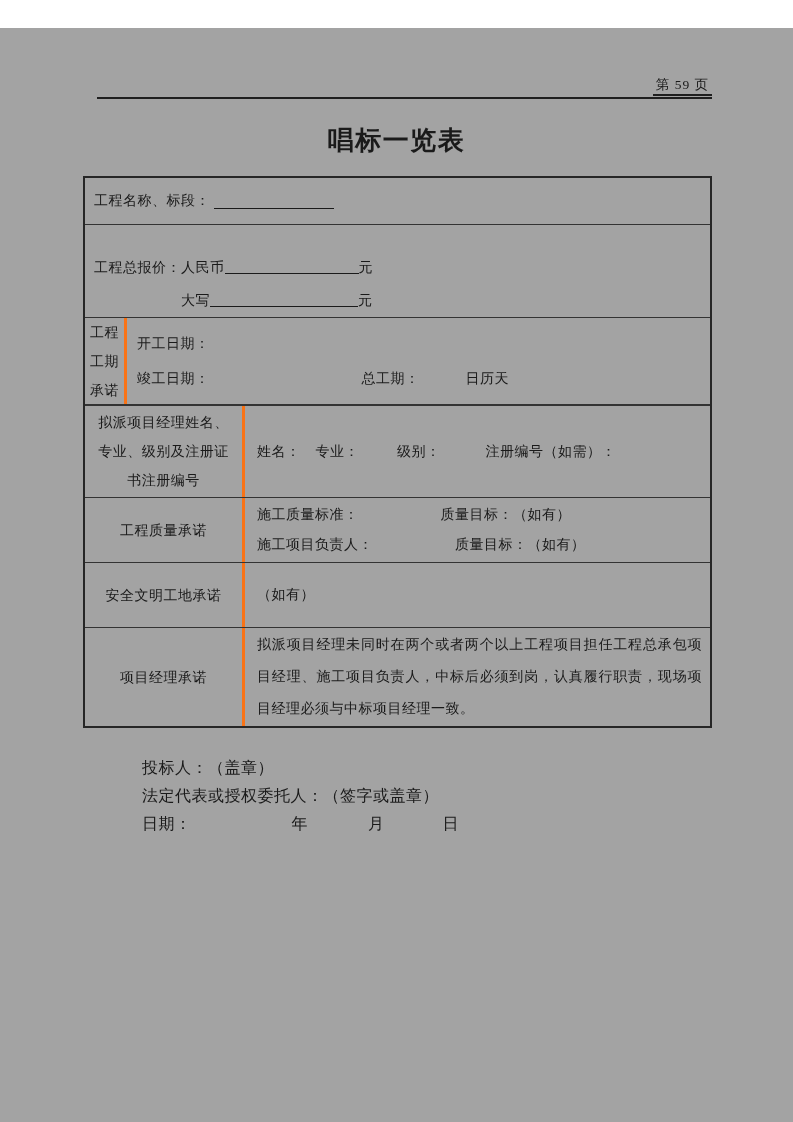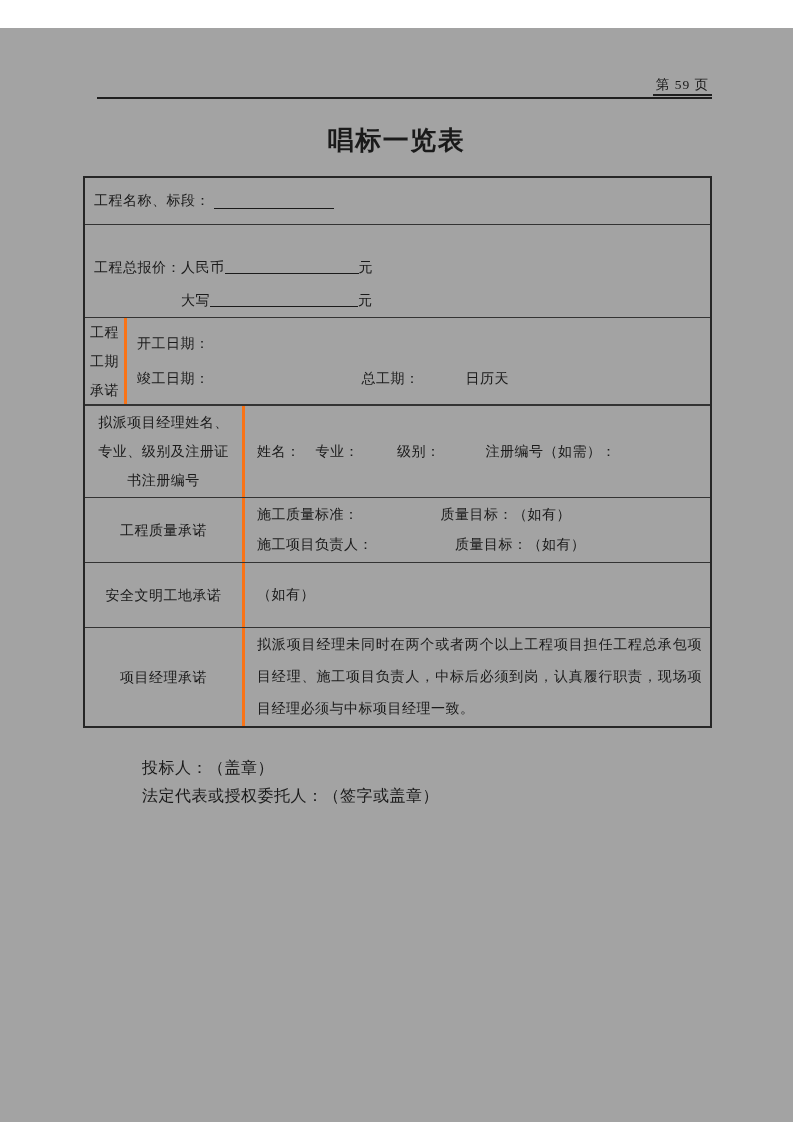--- a/index.html
+++ b/index.html
@@ -162,15 +162,18 @@
       <div class="cell-right">
         <div class="para">拟派项目经理未同时在两个或者两个以上工程项目担任工程总承包项目经理、施工项目负责人，中标后必须到岗，认真履行职责，现场项目经理必须与中标项目经理一致。</div>
       </div>
     </div>
 
   </div>
 
   <div class="sign-block">
     <div>投标人：（盖章）</div>
     <div>法定代表或授权委托人：（签字或盖章）</div>
+    <div>
+      <span>日期：</span><span class="gap-year">年</span><span class="gap-month">月</span><span class="gap-day">日</span>
+    </div>
   </div>
 
 </div>
 
 </body></html>

